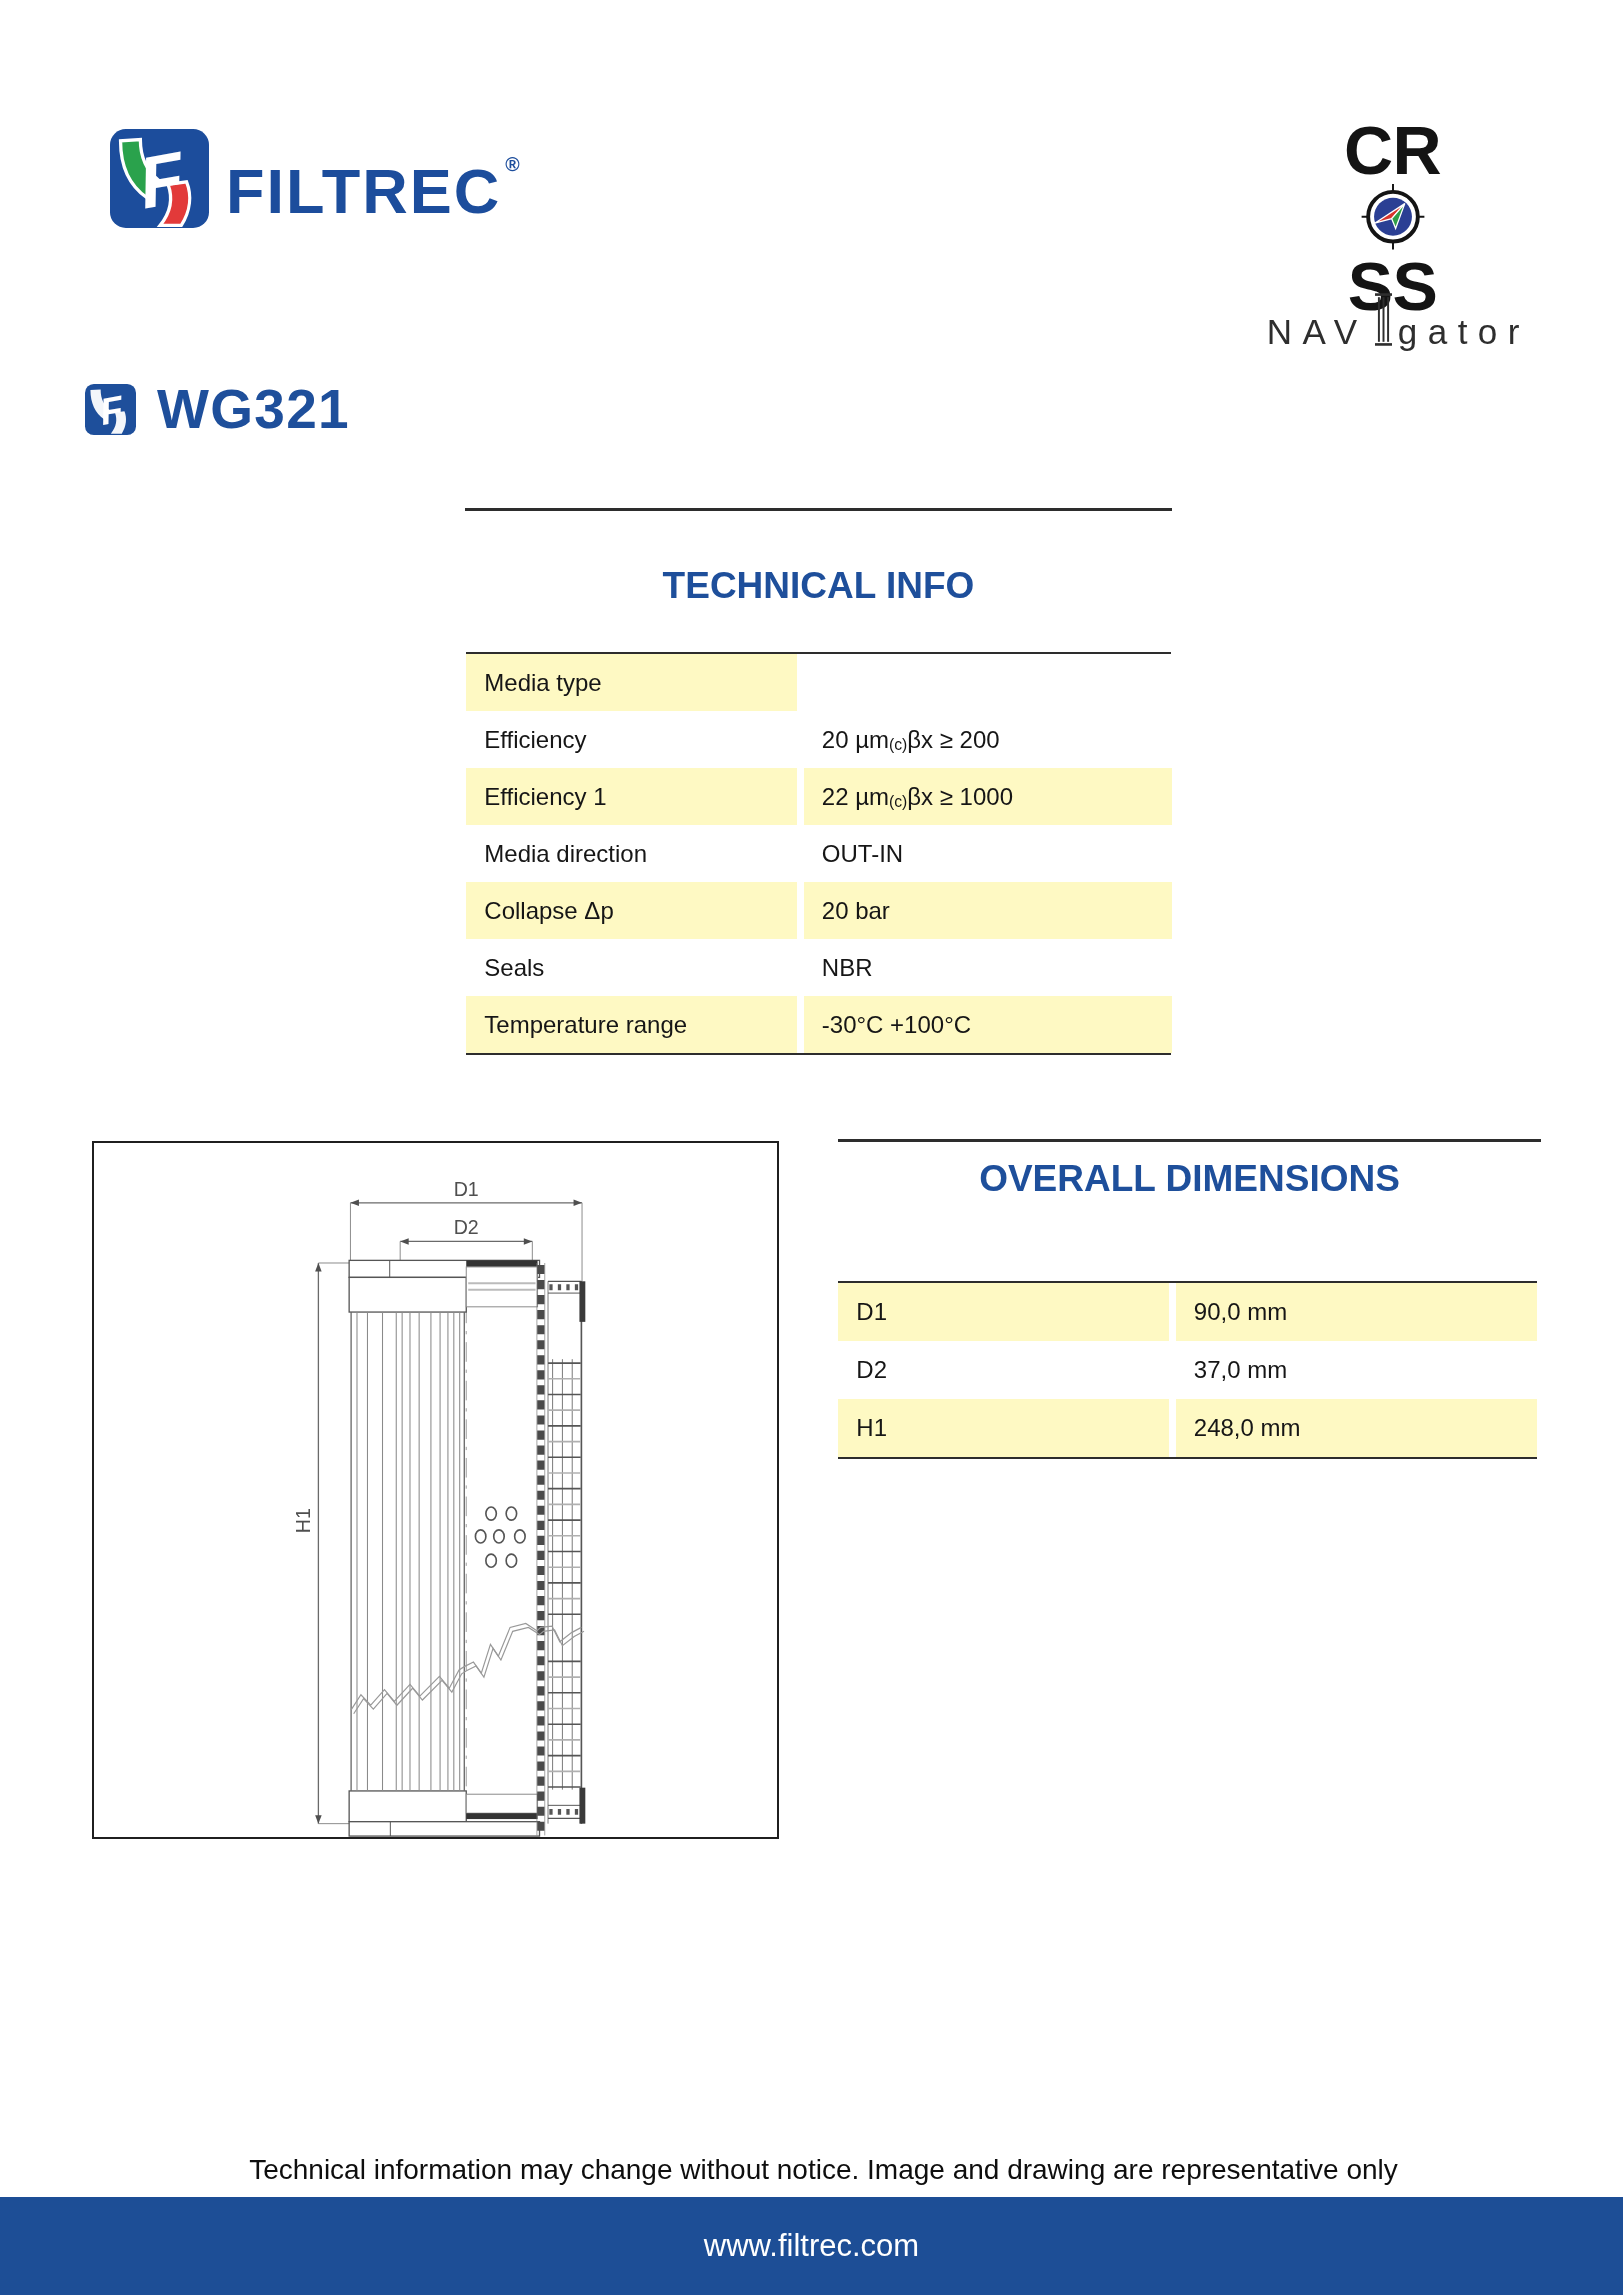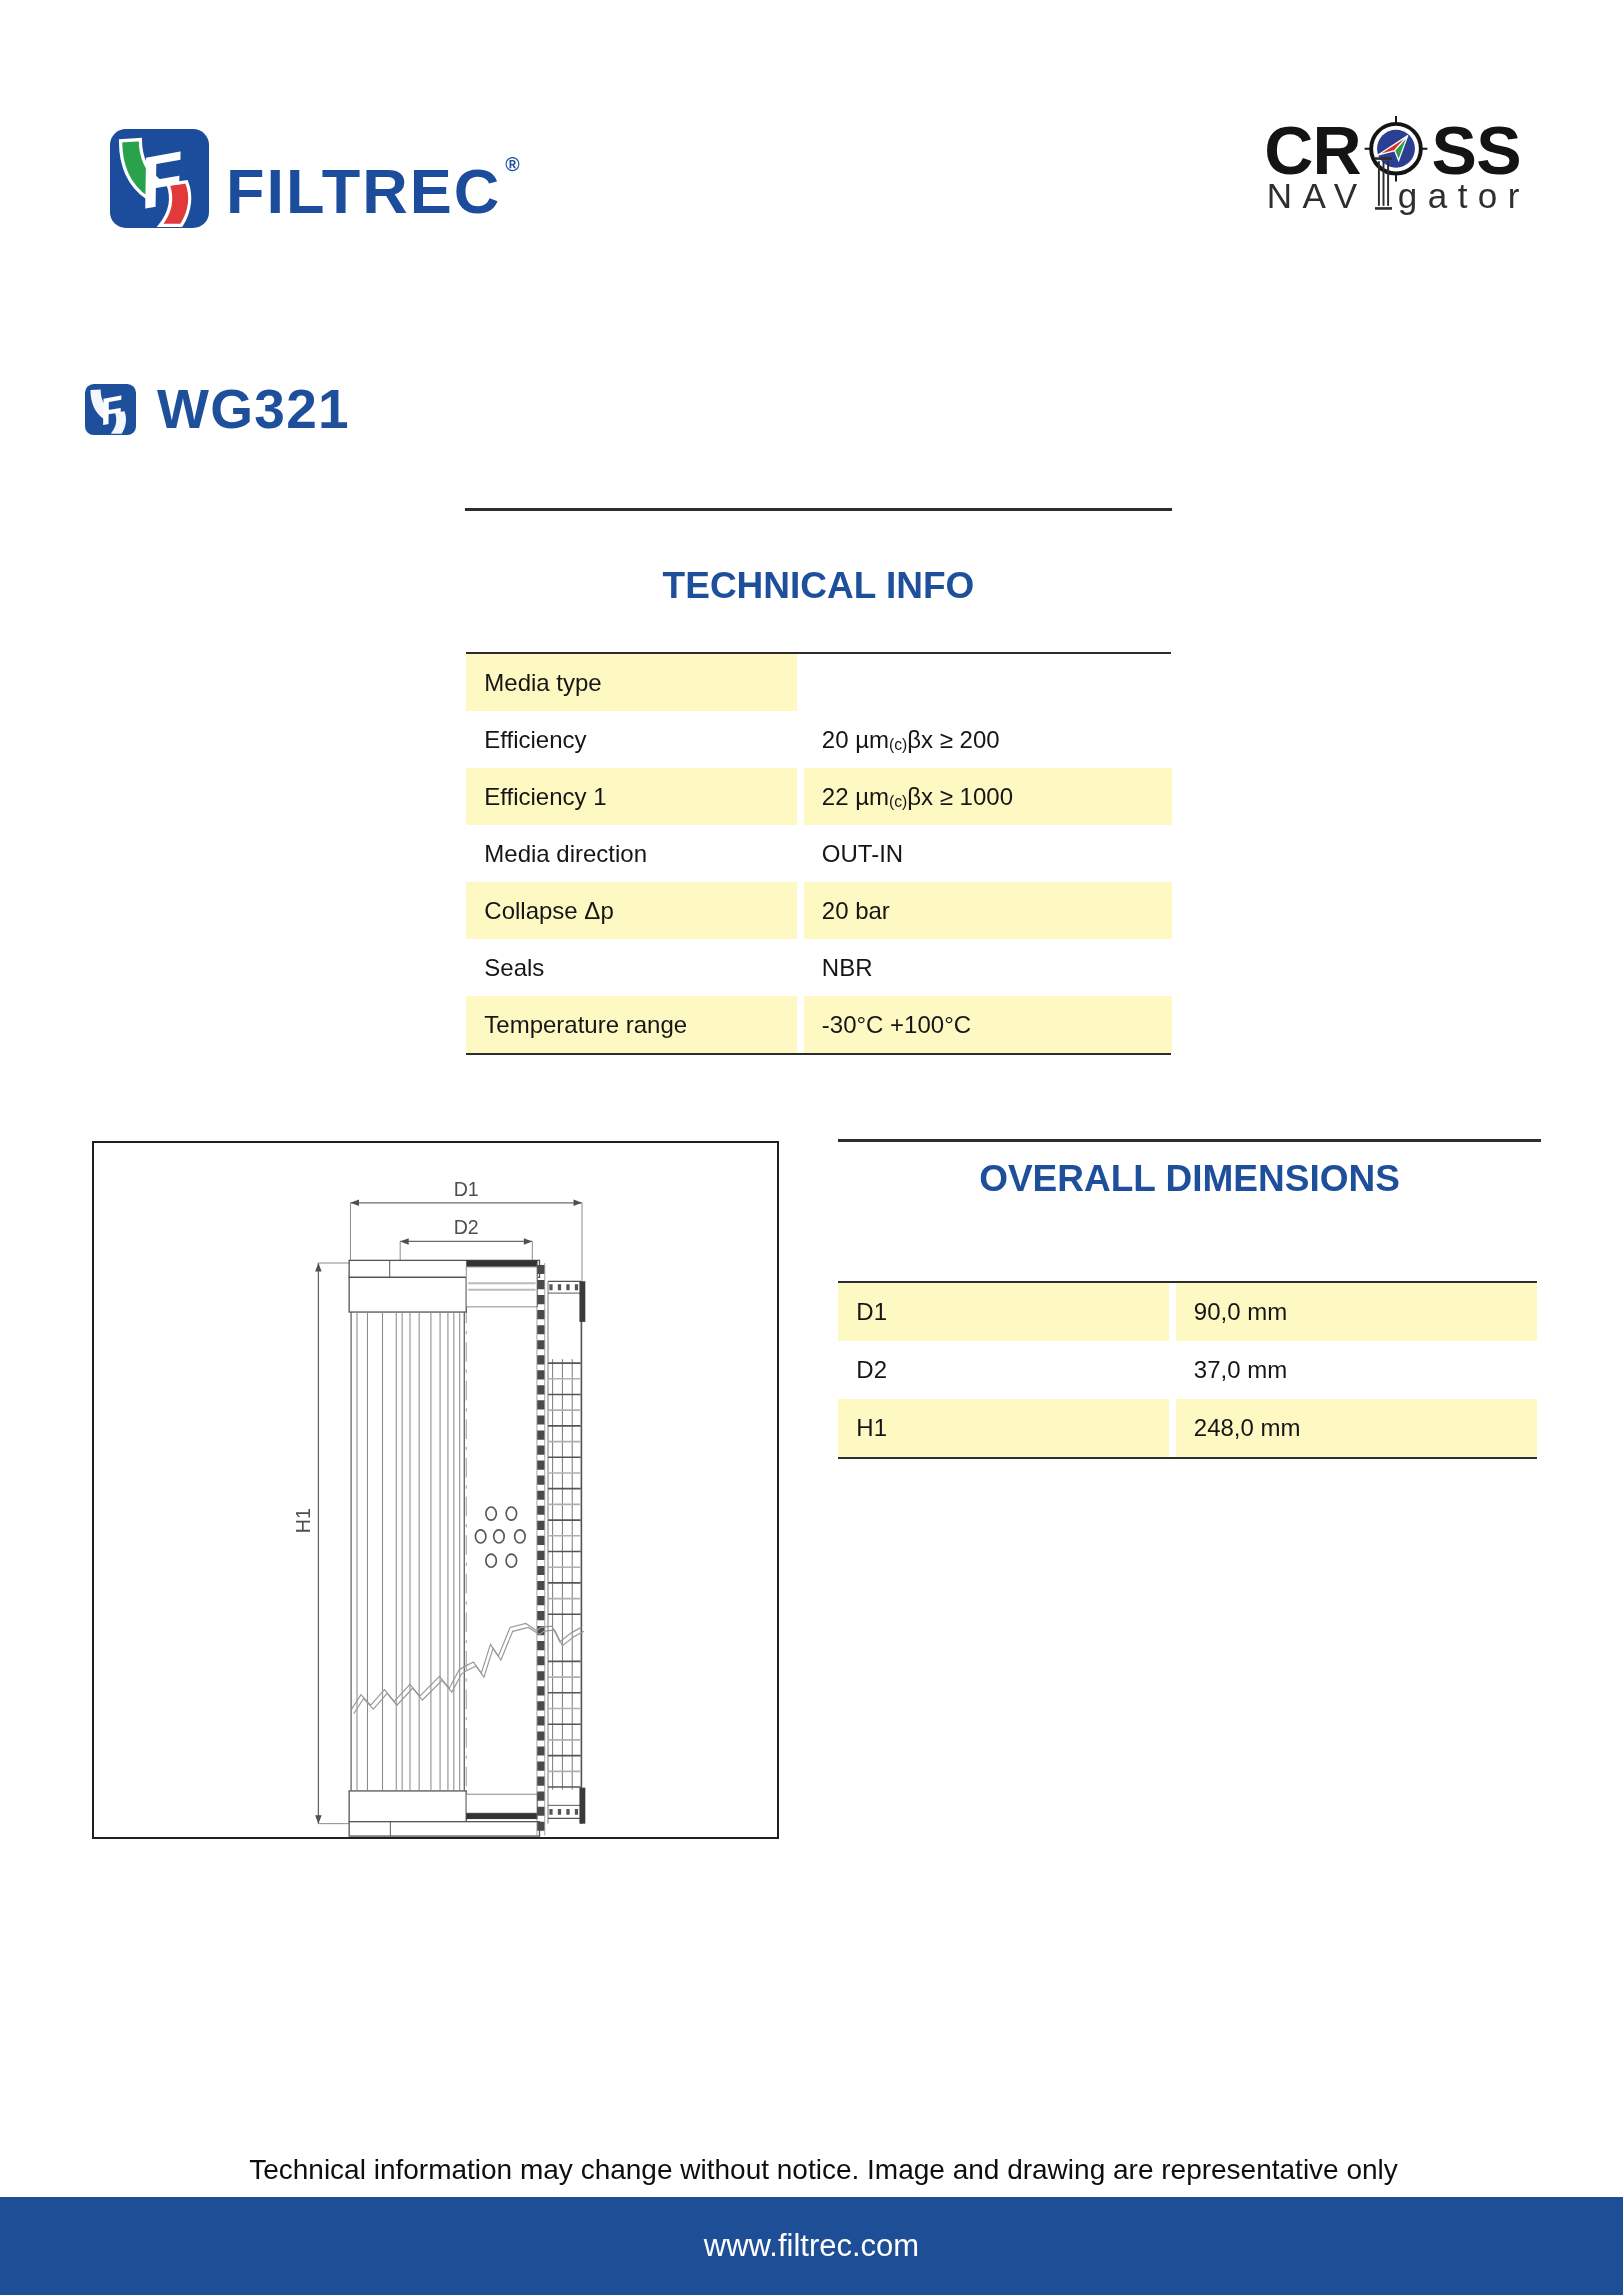--- a/index.html
+++ b/index.html
@@ -6,21 +6,21 @@
   .page{
     position:relative;width:1623px;height:2295px;background:#ffffff;overflow:hidden;
     font-family:"Liberation Sans", sans-serif;color:#161616;
   }
   
   .filtrec-logo{position:absolute;left:110px;top:115px;display:flex;align-items:center;}
   .filtrec-mark{width:99px;height:99px;display:block;}
   .filtrec-word{font-size:63px;font-weight:800;color:#1c4d9c;letter-spacing:2px;margin-left:17px;line-height:99px;}
   .filtrec-reg{font-size:19.6px;font-weight:700;color:#1c4d9c;vertical-align:42px;margin-left:3.9px;}
   .cross-logo{position:absolute;left:1255px;top:116px;width:275px;text-align:center;}
-  .cross-line1{display:flex;align-items:center;justify-content:center;font-size:68px;font-weight:800;color:#141414;letter-spacing:-0.7px;line-height:68px;}
+  .cross-line1{display:flex;align-items:center;justify-content:center;font-size:68px;font-weight:800;color:#141414;letter-spacing:-0.7px;line-height:68px;flex-direction:column;}
   .cross-compass{width:68px;height:68px;margin:0 1.3px;}
   .cross-line2{display:flex;align-items:center;justify-content:flex-end;margin-top:-7.9px;font-size:35px;font-weight:400;color:#2e2e2e;letter-spacing:10.5px;}
   .column-glyph{width:25px;height:63px;margin:-26px 1.3px 0 3.9px;}
   
   .product-title{position:absolute;left:85px;top:377px;display:flex;align-items:center;}
   .product-icon{width:51px;height:51px;}
   .product-code{font-size:55px;font-weight:800;color:#1e4f9b;margin-left:21px;letter-spacing:1.3px;}
   
   .rule{position:absolute;height:2.6px;background:#2d2d2d;}
   .rule-tech{left:465px;top:508px;width:707px;}

